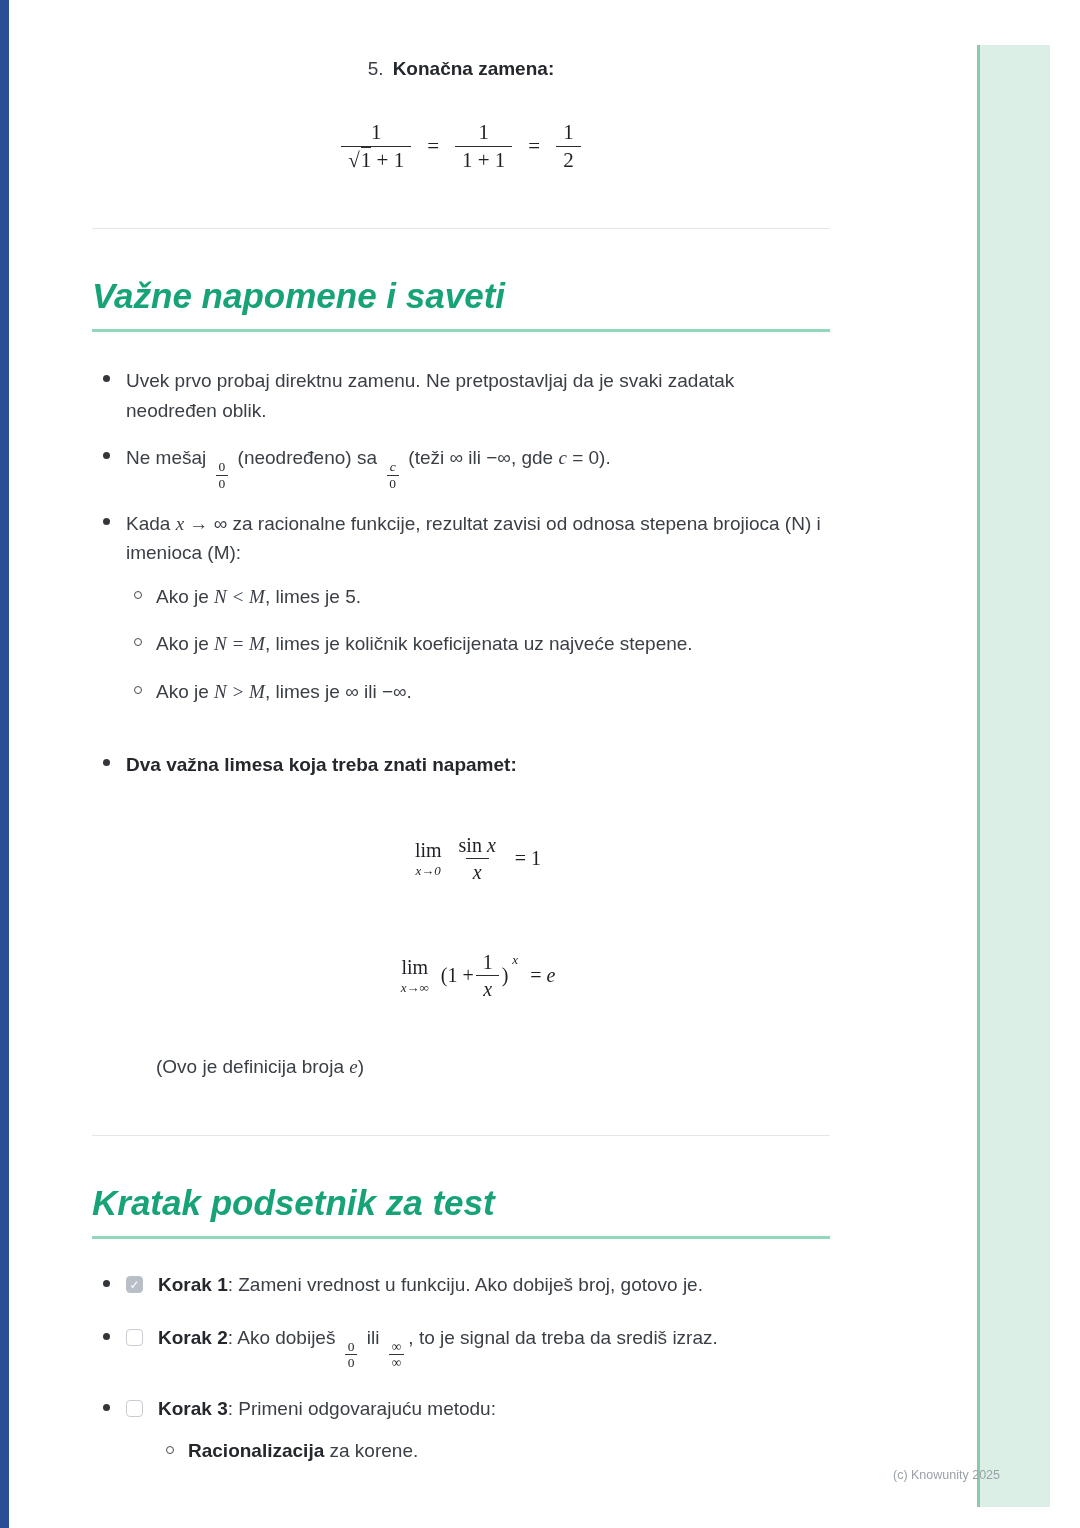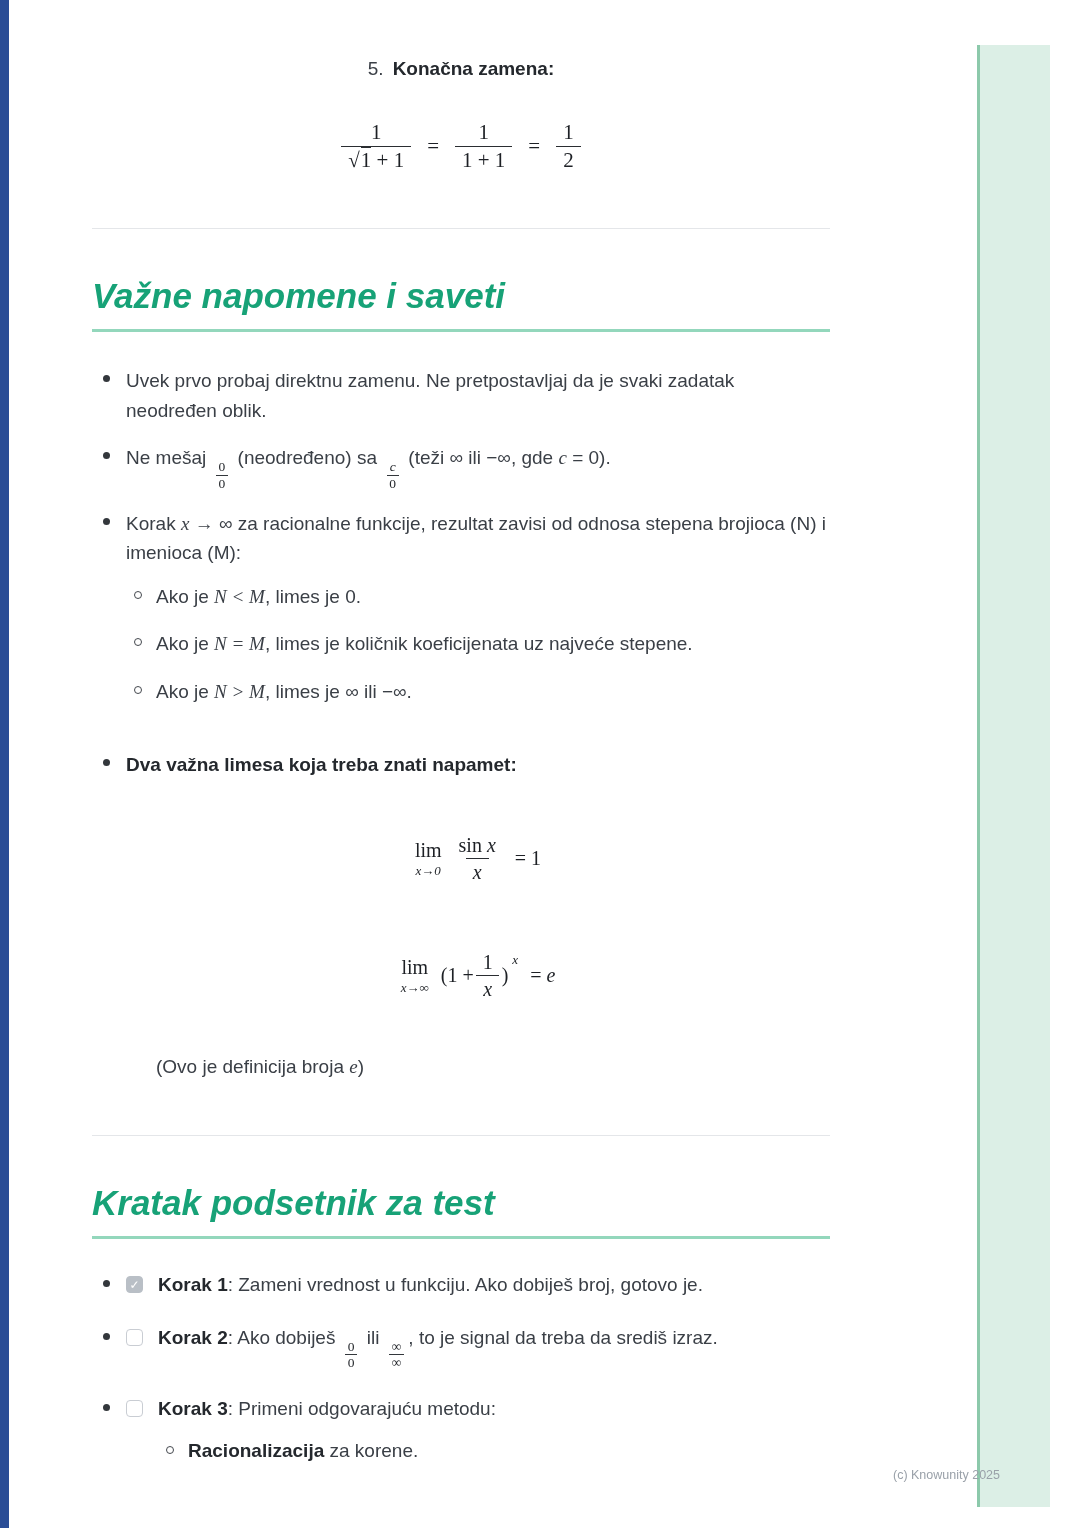--- a/index.html
+++ b/index.html
@@ -138,27 +138,27 @@
               <span class="sn m">c</span>
               <span class="sd">0</span>
             </span><span> (teži ∞ ili −∞, gde </span><span class="m">c</span><span> = 0).</span></div>
       </div>
 
       <div class="brow">
         <span class="marker">
             <span class="dot"></span>
           </span>
         <div class="btext">
-          <span>Korak </span><span class="m">x</span><span> → ∞ za racionalne funkcije, rezultat zavisi od odnosa stepena brojioca (N) i imenioca (M):</span>
+          <span>Kada </span><span class="m">x</span><span> → ∞ za racionalne funkcije, rezultat zavisi od odnosa stepena brojioca (N) i imenioca (M):</span>
           <div class="subs">
             <div class="srow">
               <span class="smarker">
                   <span class="circ"></span>
                 </span>
-              <div class="btext"><span>Ako je </span><span class="m">N &lt; M</span><span>, limes je 0.</span></div>
+              <div class="btext"><span>Ako je </span><span class="m">N &lt; M</span><span>, limes je 5.</span></div>
             </div>
             <div class="srow">
               <span class="smarker">
                   <span class="circ"></span>
                 </span>
               <div class="btext"><span>Ako je </span><span class="m">N = M</span><span>, limes je količnik koeficijenata uz najveće stepene.</span></div>
             </div>
             <div class="srow">
               <span class="smarker">
                   <span class="circ"></span>

